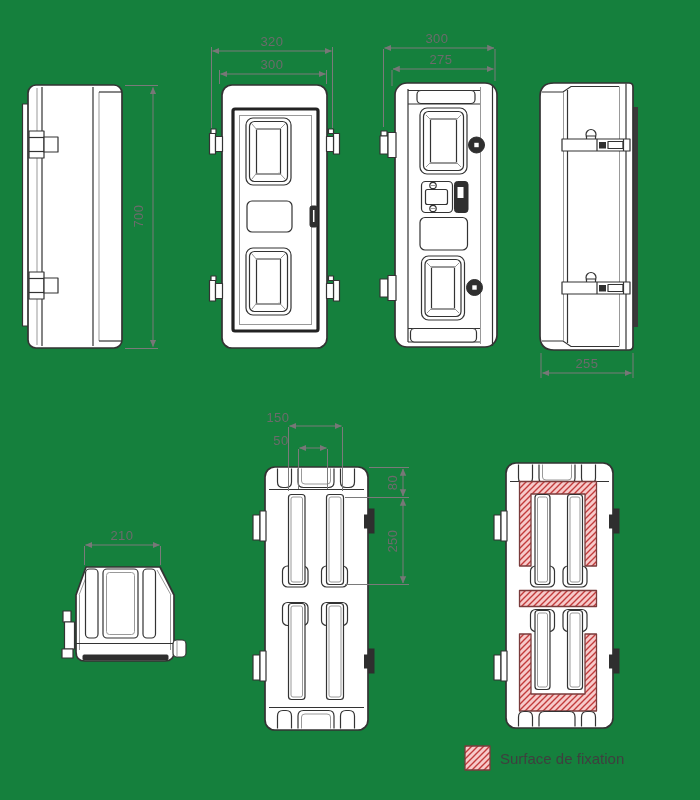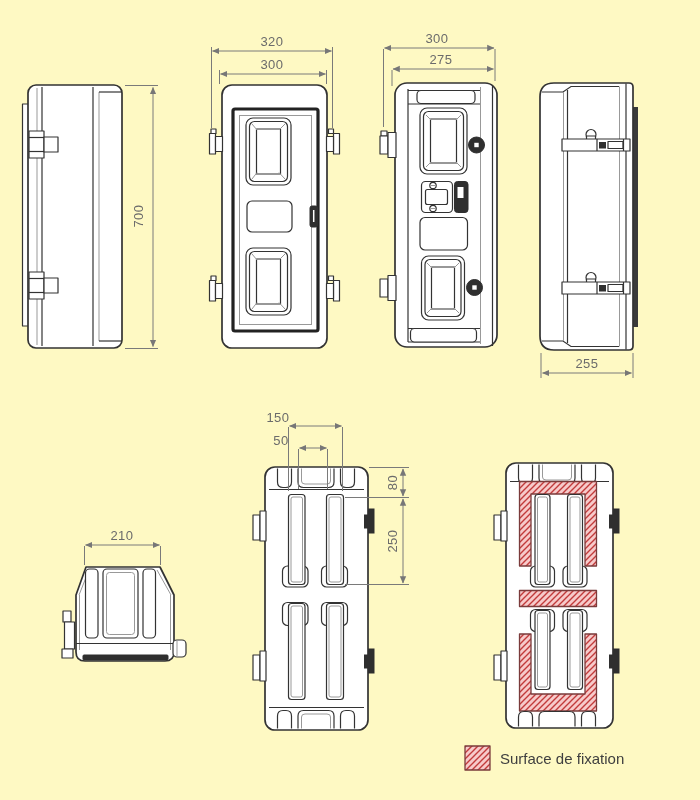--- a/index.html
+++ b/index.html
@@ -1,16 +1,16 @@
 <!DOCTYPE html>
 <html><head>
 <meta charset="utf-8">
 <style>
   html,body{margin:0;padding:0;background:#fff;}
-  .page{width:700px;height:800px;background:#fef9c3;position:relative;overflow:hidden;}
+  .page{width:700px;height:800px;background:#15803d;position:relative;overflow:hidden;}
   svg{display:block;}
   .ol{fill:#fff;stroke:#333;stroke-width:1.7;stroke-linejoin:round;}
   .ol2{fill:#fff;stroke:#333;stroke-width:1.2;stroke-linejoin:round;}
   .wh{fill:#fff;stroke:#333;stroke-width:1.2;stroke-linejoin:round;}
   .ln{fill:none;stroke:#333;stroke-width:1.2;}
   .thin{fill:none;stroke:#999;stroke-width:1;}
   .dk{fill:#2f2f2f;stroke:#2f2f2f;stroke-width:1;}
   .dim{fill:none;stroke:#7a7a7a;stroke-width:1;}
   .hat{fill:url(#hatch);stroke:#7a3b3b;stroke-width:1.3;stroke-linejoin:round;}
   .dimtxt{fill:#6b6b6b;font-family:"Liberation Sans",sans-serif;font-size:13px;text-anchor:middle;letter-spacing:.5px;}

